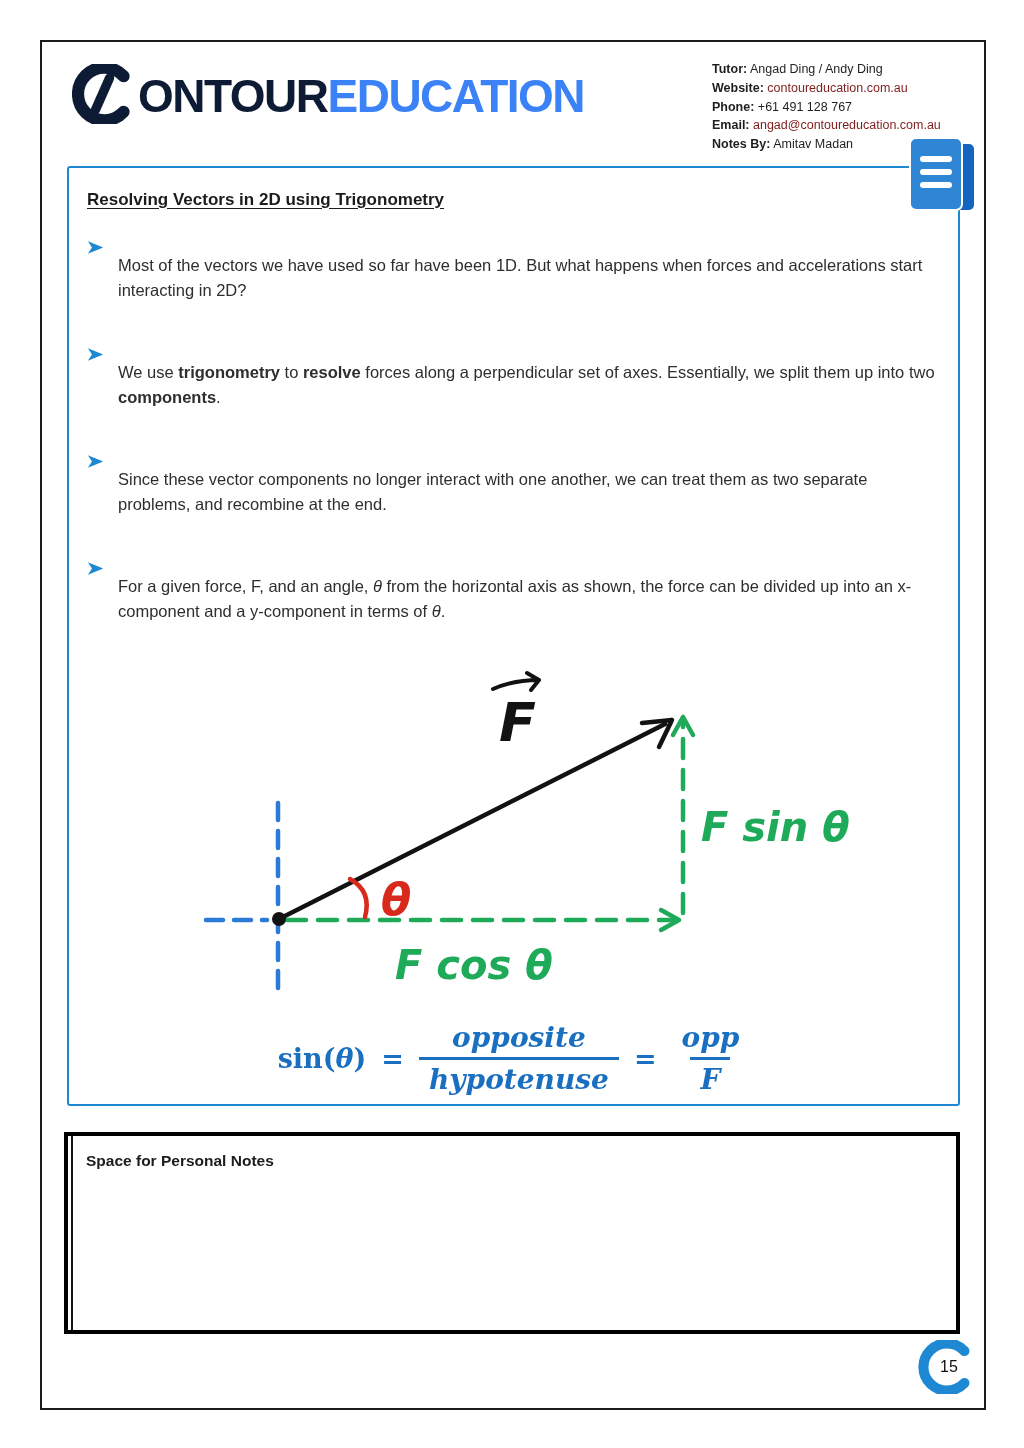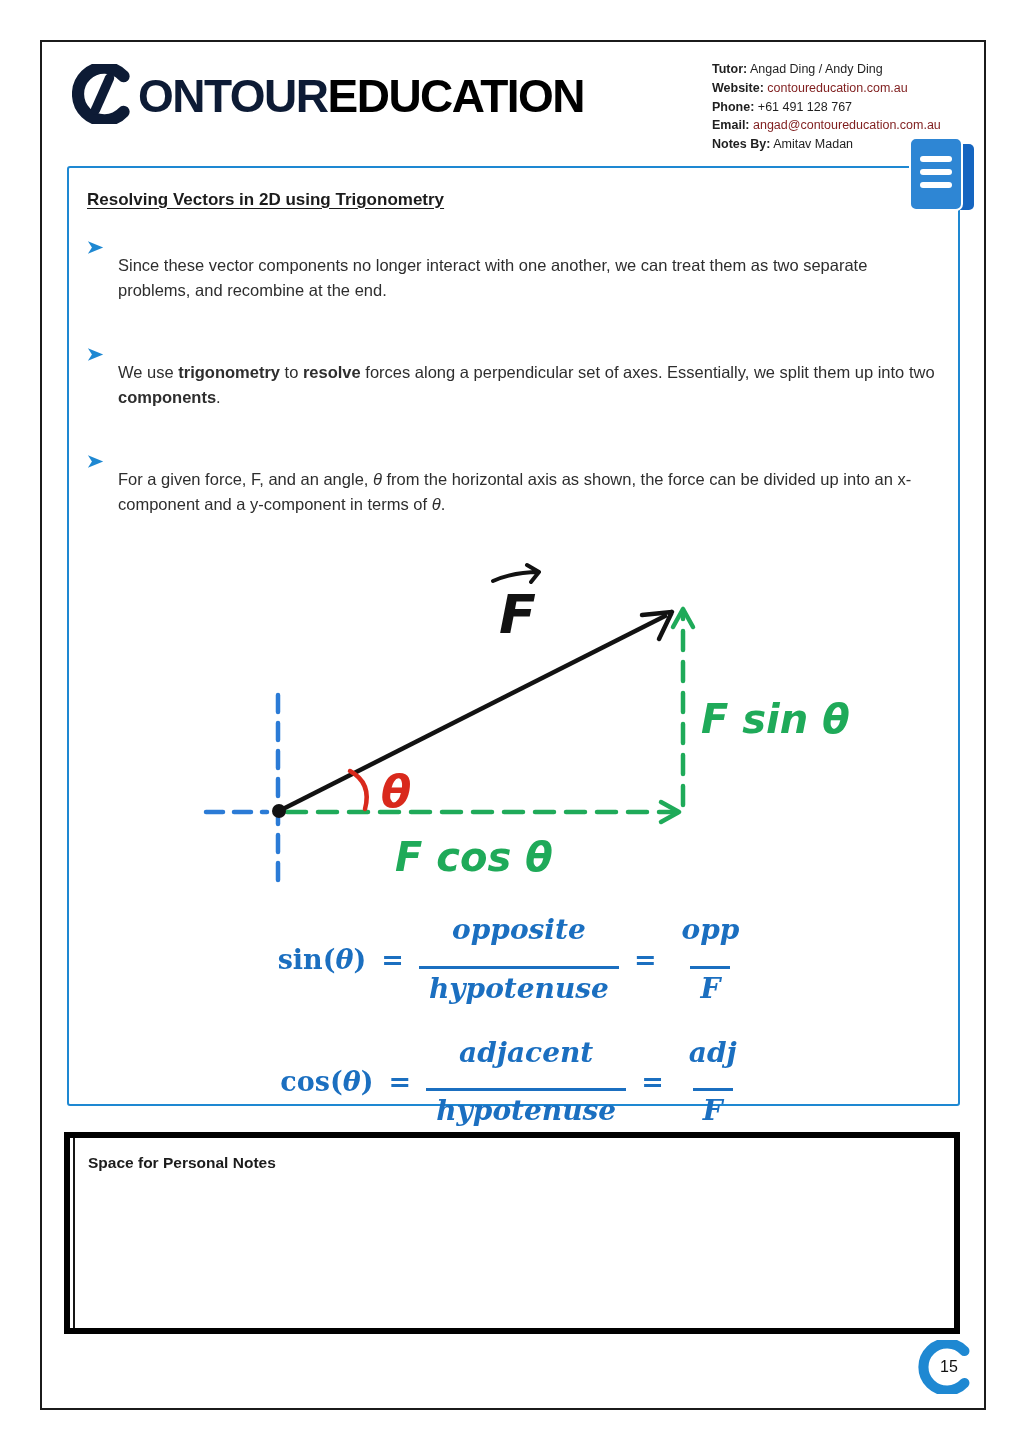--- a/index.html
+++ b/index.html
@@ -8,21 +8,21 @@
     font-family:"Liberation Sans",sans-serif;color:#2d2d2d;overflow:hidden;
   }
   .frame{
     position:absolute;left:40px;top:40px;width:942px;height:1366px;
     border:2px solid #1b1b1b;background:#fff;
   }
   
   .logo{position:absolute;left:30px;top:22px;display:flex;align-items:center;gap:6px;}
   .logo .wordmark{font-weight:800;font-size:46px;letter-spacing:-1.5px;line-height:1;}
   .logo .w-dark{color:#0d1b35;}
-  .logo .w-blue{color:#000000;font-weight:700;}
+  .logo .w-blue{color:#3b82f6;font-weight:700;}
   .info{position:absolute;left:670px;top:18px;width:262px;font-size:12.5px;line-height:1.5;color:#1f1f1f;}
   .info .row{white-space:nowrap;}
   .info .lbl{font-weight:700;}
   .info a{color:#7f1d1d;cursor:pointer;}
   .doc-icon{position:absolute;right:6px;top:94px;z-index:5;}
   
   .content-box{
     position:absolute;left:25px;top:124px;width:893px;height:940px;box-sizing:border-box;
     border:2.5px solid #1e88d2;border-radius:3px;background:#fff;padding:22px 18px 0 18px;
   }
@@ -42,26 +42,26 @@
   
   .formula{
     display:flex;align-items:center;justify-content:center;
     font-family:"DejaVu Serif",serif;color:#1b6fc0;font-weight:700;margin:0 0 30px 0;
   }
   .fn{font-size:27px;}
   .arg{font-size:27px;font-style:italic;}
   .paren{font-size:27px;}
   .eq{font-size:27px;margin:0 15px;}
   .frac{display:inline-flex;flex-direction:column;align-items:center;font-style:italic;font-size:28px;line-height:1.2;}
-  .frac .num{padding:0 10px 19px 10px;}
+  .frac .num{padding:0 10px 3px 10px;}
   .frac .den{border-top:3px solid currentColor;padding:3px 10px 0 10px;}
   
   .notes-box{
     position:absolute;left:22px;top:1090px;width:896px;height:202px;box-sizing:border-box;
-    border:6px solid #000000;background:#fff;
+    border:4px solid #000000;background:#fff;
   }
   .notes-box::before{
     content:"";position:absolute;left:3px;top:0;bottom:0;width:2px;background:#161616;
   }
   .notes-title{font-size:15.5px;font-weight:700;color:#1c1c1c;margin:16px 0 0 18px;}
   
   .page-num{position:absolute;right:12px;bottom:16px;width:54px;height:52px;}
   .page-num svg{position:absolute;left:0;top:0;}
   .page-num .num{
     position:absolute;left:0;top:0;width:54px;height:54px;display:flex;align-items:center;justify-content:center;
@@ -87,37 +87,45 @@
     <div class="row"><span class="lbl">Tutor:</span> <span>Angad Ding / Andy Ding</span></div>
     <div class="row"><span class="lbl">Website:</span> <a>contoureducation.com.au</a></div>
     <div class="row"><span class="lbl">Phone:</span> <span>+61 491 128 767</span></div>
     <div class="row"><span class="lbl">Email:</span> <a>angad@contoureducation.com.au</a></div>
     <div class="row"><span class="lbl">Notes By:</span> <span>Amitav Madan</span></div>
   </div>
 
   <section class="content-box">
     <h1 class="page-title">Resolving Vectors in 2D using Trigonometry</h1>
 
+    <div class="bullet">
+      <span class="bullet-arrow">
+        <svg viewBox="0 0 20 16">
+            <path d="M1 1 L18 8 L1 15 L5.5 8 Z" fill="#1e88d2"></path>
+          </svg>
+      </span>
+      <p class="bullet-text"><span>Most of the vectors we have used so far have been 1D. But what happens when forces and accelerations start interacting in 2D?</span></p>
+    </div>
+
+    <div class="bullet">
+      <span class="bullet-arrow">
+        <svg viewBox="0 0 20 16">
+            <path d="M1 1 L18 8 L1 15 L5.5 8 Z" fill="#1e88d2"></path>
+          </svg>
+      </span>
+      <p class="bullet-text"><span>We use </span><span class="b">trigonometry</span><span> to </span><span class="b">resolve</span><span> forces along a perpendicular set of axes. Essentially, we split them up into two </span><span class="b">components</span><span>.</span></p>
+    </div>
 
     <div class="bullet">
       <span class="bullet-arrow">
         <svg viewBox="0 0 20 16">
             <path d="M1 1 L18 8 L1 15 L5.5 8 Z" fill="#1e88d2"></path>
           </svg>
       </span>
       <p class="bullet-text"><span>Since these vector components no longer interact with one another, we can treat them as two separate problems, and recombine at the end.</span></p>
-    </div>
-
-    <div class="bullet">
-      <span class="bullet-arrow">
-        <svg viewBox="0 0 20 16">
-            <path d="M1 1 L18 8 L1 15 L5.5 8 Z" fill="#1e88d2"></path>
-          </svg>
-      </span>
-      <p class="bullet-text"><span>We use </span><span class="b">trigonometry</span><span> to </span><span class="b">resolve</span><span> forces along a perpendicular set of axes. Essentially, we split them up into two </span><span class="b">components</span><span>.</span></p>
     </div>
 
     <div class="bullet">
       <span class="bullet-arrow">
         <svg viewBox="0 0 20 16">
             <path d="M1 1 L18 8 L1 15 L5.5 8 Z" fill="#1e88d2"></path>
           </svg>
       </span>
       <p class="bullet-text"><span>For a given force, F, and an angle, </span><span class="i">θ</span><span> from the horizontal axis as shown, the force can be divided up into an x-component and a y-component in terms of </span><span class="i">θ</span><span>.</span></p>
     </div>

